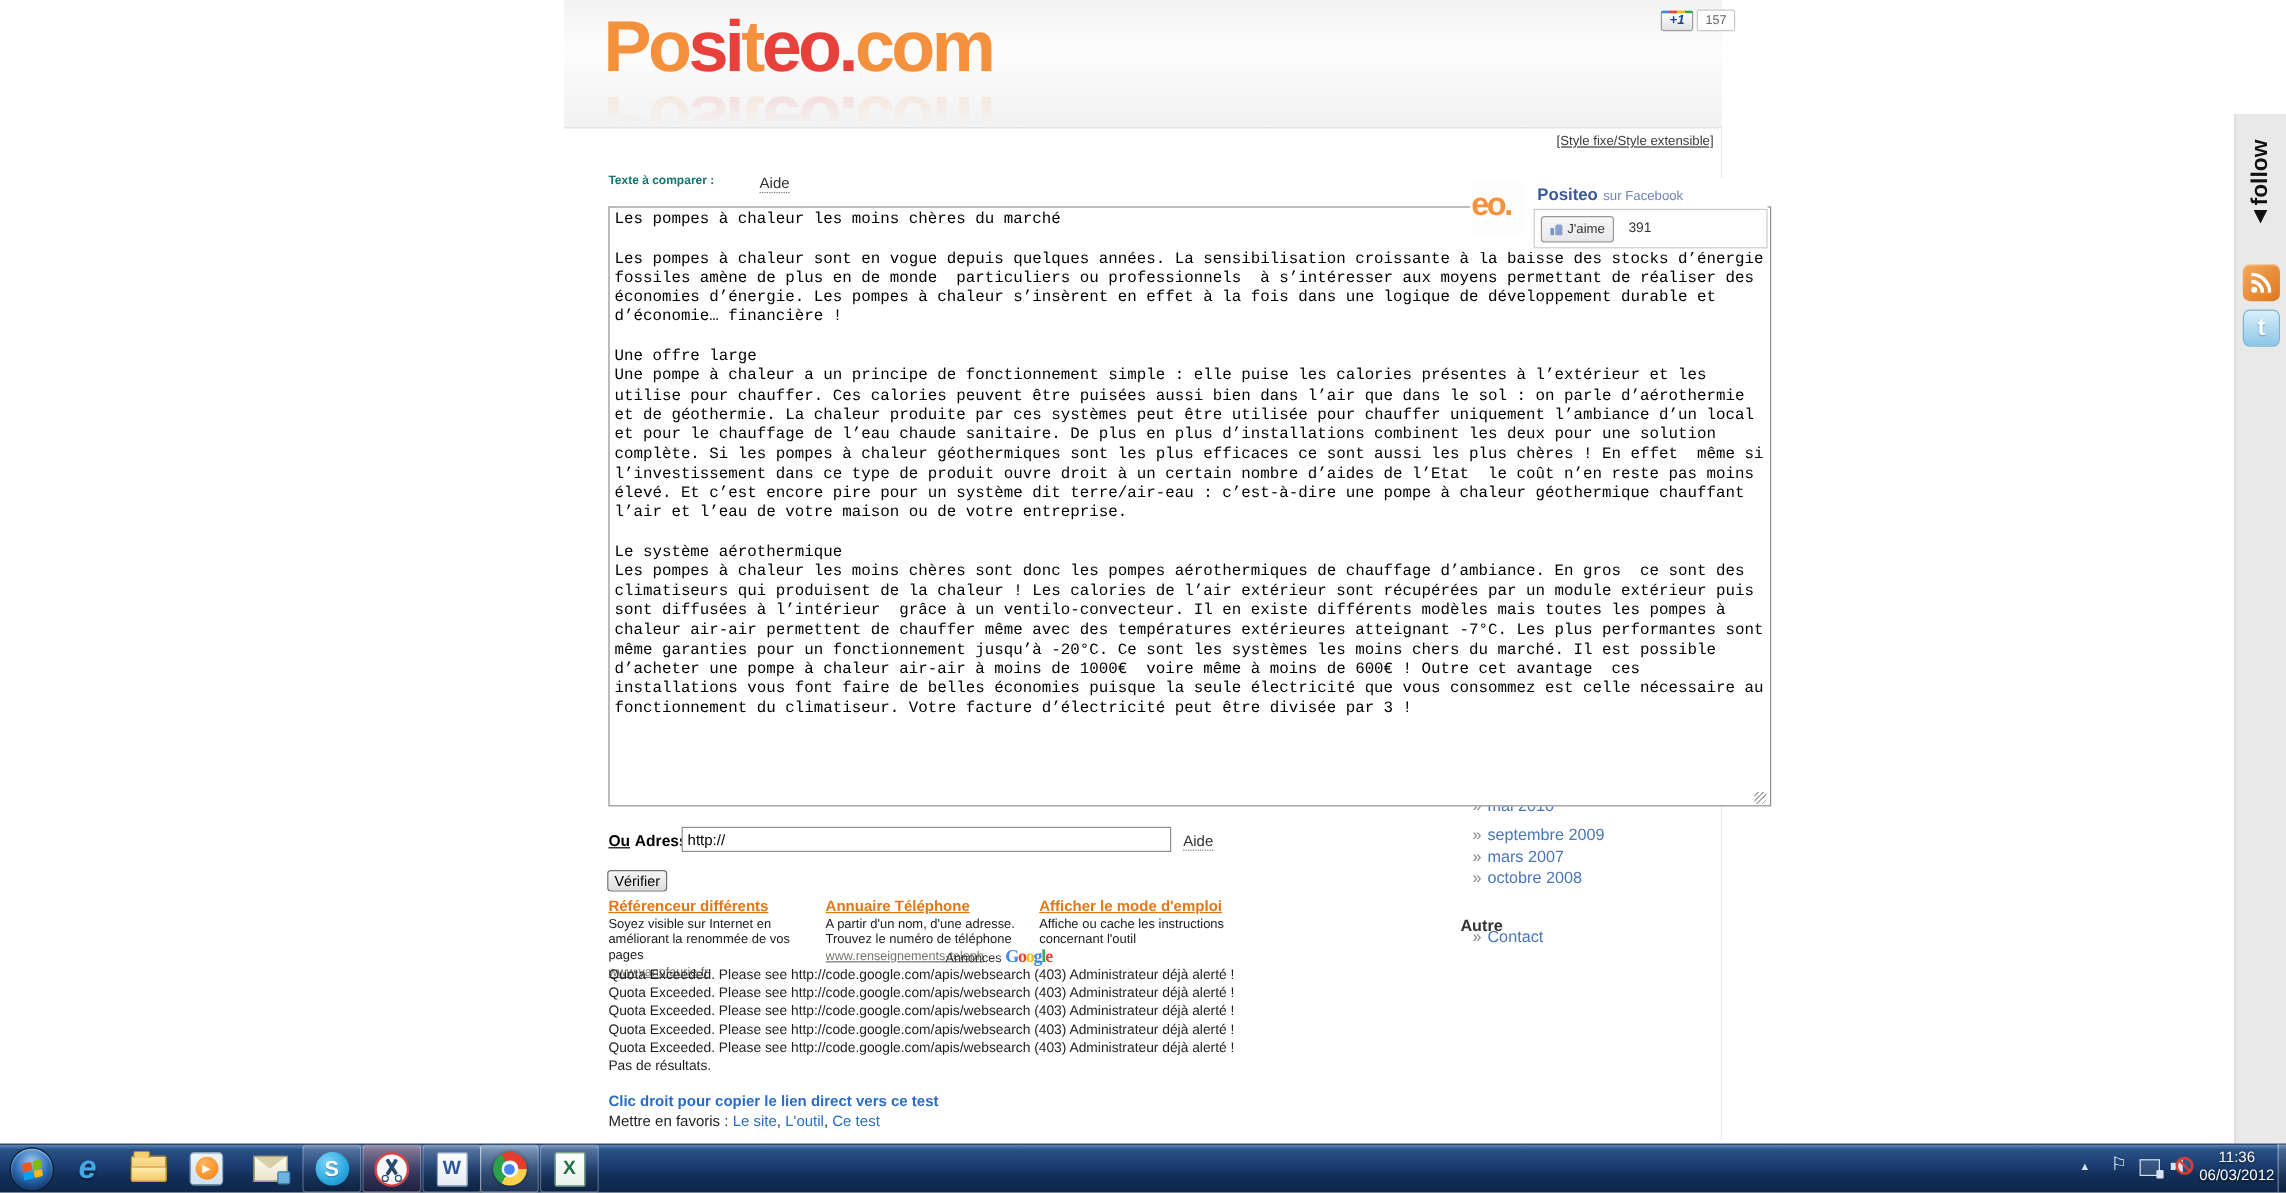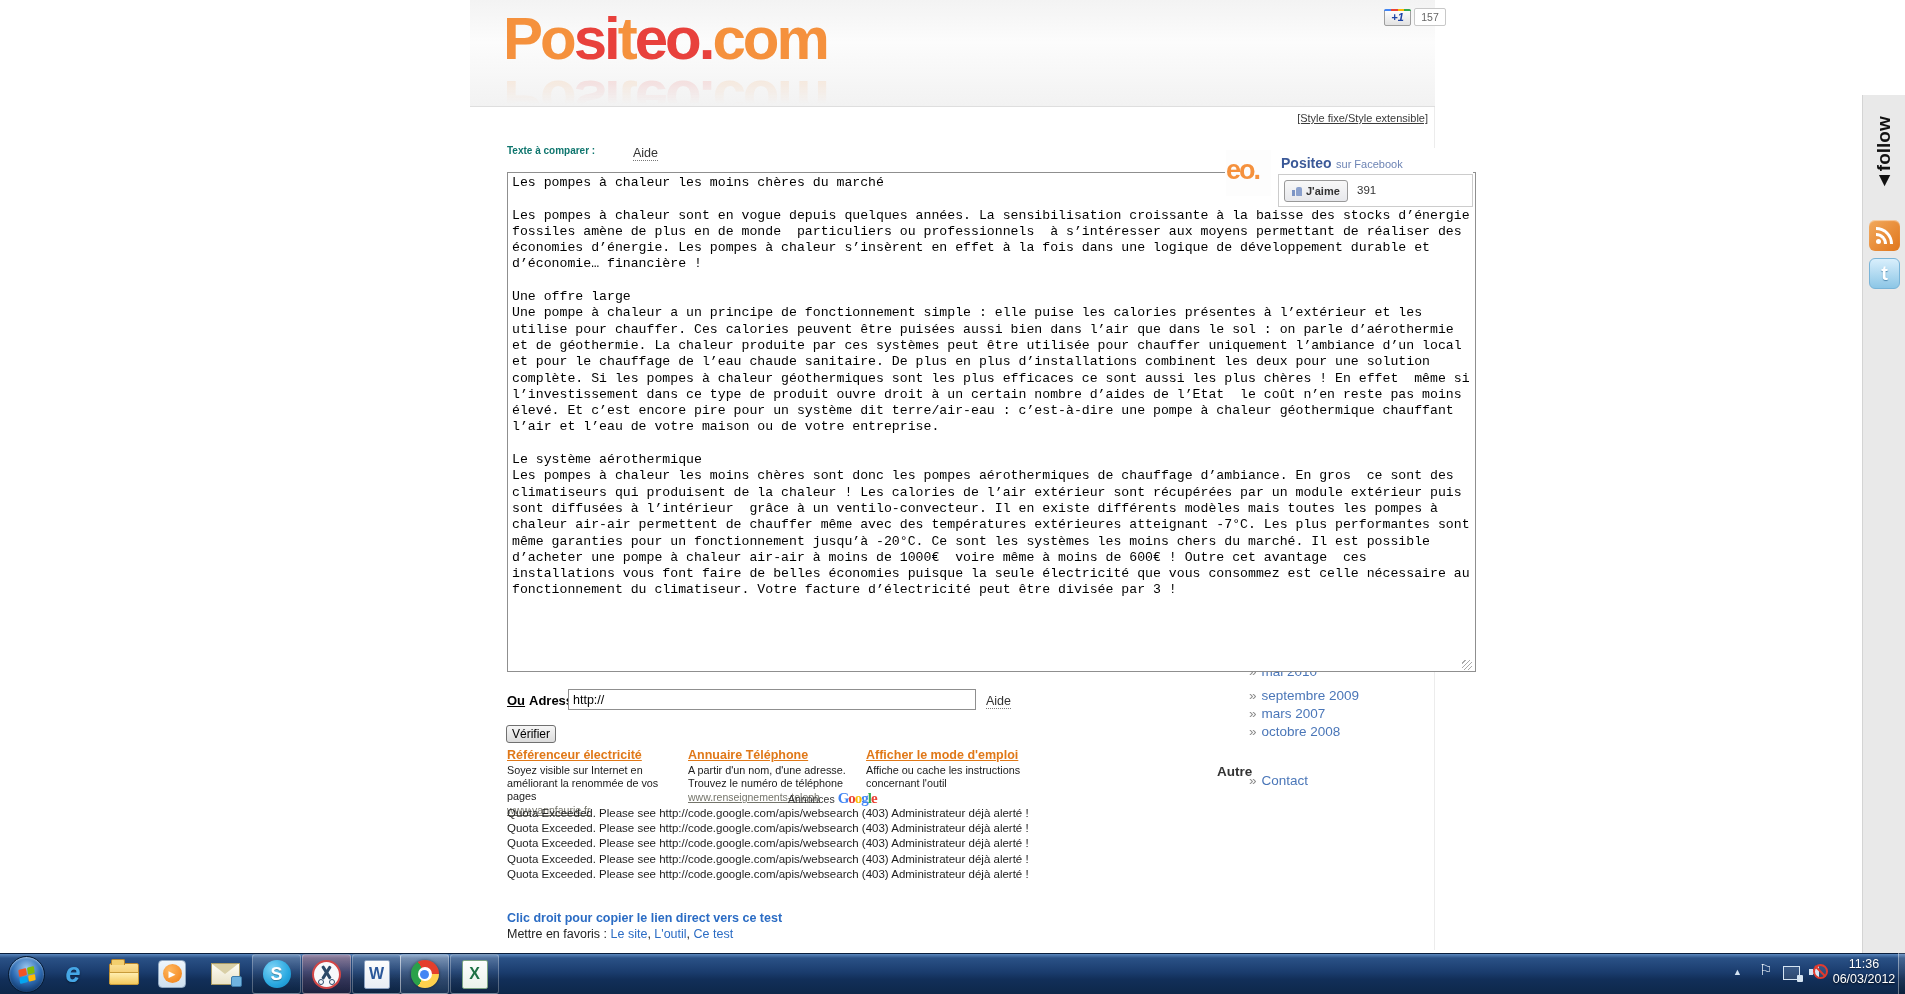--- a/index.html
+++ b/index.html
@@ -43,21 +43,21 @@
 
   
   .fb-widget{position:absolute;left:1225px;top:148px;width:248px;height:62px;background:#fff;z-index:6;}
   .fb-avatar{position:absolute;left:1px;top:2px;width:45px;height:46px;background:#fdfdfd;overflow:hidden;
     font-weight:bold;font-size:27px;color:#F5913D;letter-spacing:-2px;line-height:40px;}
   .fb-title{position:absolute;left:56px;top:6px;white-space:nowrap;}
   .fb-name{font-size:14px;font-weight:bold;color:#3B5998;cursor:pointer;}
   .fb-suffix{font-size:11px;color:#6d84b4;}
   .fb-box{position:absolute;left:53px;top:26px;width:193px;height:31px;border:1px solid #ccc;background:#fff;}
   .fb-like-btn{position:absolute;left:5px;top:5px;height:20px;padding:0 7px;border:1px solid #999;border-radius:3px;
-    background:linear-gradient(#f8f8f8,#e7e8ec);font-size:11px;font-weight:bold;color:#333;
+    background:linear-gradient(#f8f8f8,#e7e8ec);font-size:11px;font-weight:normal;color:#333;
     display:flex;align-items:center;cursor:pointer;}
   .thumb{display:inline-block;width:10px;height:10px;position:relative;margin-right:4px;}
   .thumb::before{content:"";position:absolute;left:0;bottom:0;width:3px;height:6px;background:#7c94c4;}
   .thumb::after{content:"";position:absolute;left:4px;bottom:0;width:6px;height:9px;background:#8aa0cc;border-radius:2px 2px 0 1px;}
   .fb-count{position:absolute;left:78px;top:9px;font-size:11.5px;color:#333;}
 
   
   .addr-ou{position:absolute;left:507px;top:693px;font-size:13px;font-weight:bold;text-decoration:underline;}
   .addr-label{position:absolute;left:529px;top:693px;font-size:13px;font-weight:bold;}
   .addr-input{position:absolute;left:568px;top:689px;width:398px;height:17px;border:1px solid #8f8f8f;
@@ -80,21 +80,21 @@
 
   
   .results{position:absolute;left:507px;top:806px;font-size:11.5px;color:#1d1d1d;line-height:15.2px;}
   .no-results{margin-top:0px;}
   .copy-link{position:absolute;left:507px;top:911px;font-size:12.5px;font-weight:bold;color:#2B6CC4;cursor:pointer;}
   .fav-line{position:absolute;left:507px;top:927px;font-size:12.5px;color:#222;}
   .fav-line a{color:#2B6CC4;text-decoration:none;cursor:pointer;}
 
   
   .content-divider{position:absolute;left:1434px;top:107px;width:1px;height:843px;background:#ececec;}
-  .side-item{position:absolute;left:1227px;font-size:13.5px;white-space:nowrap;margin-left:22px;}
+  .side-item{position:absolute;left:1227px;font-size:13.5px;white-space:nowrap;}
   .side-bullet{color:#8a8a8a;margin-right:5px;}
   .side-link{color:#4A76B8;cursor:pointer;}
   .side-heading{position:absolute;left:1217px;font-size:13.5px;font-weight:bold;color:#333;margin-top:12px;}
 
   
   .follow-strip{position:absolute;left:1862px;top:95px;width:43px;height:858px;background:#e9e9e9;border-left:1px solid #d4d4d4;}
   .follow-tab{position:absolute;left:1853px;top:150px;width:60px;height:20px;transform:rotate(-90deg);
     font-size:19px;font-weight:bold;color:#111;letter-spacing:0px;cursor:pointer;white-space:nowrap;}
   .rss{position:absolute;left:1869px;top:220px;width:31px;height:31px;border-radius:6px;cursor:pointer;
     background:linear-gradient(135deg,#f2a95c,#e0761c);box-shadow:inset 0 1px 1px rgba(255,255,255,.5);}
@@ -215,21 +215,21 @@
   </div>
 
   <span class="addr-ou">Ou</span>
   <span class="addr-label">Adresse :</span>
   <input class="addr-input" type="text" value="http://" style="">
   <span class="aide aide-2">Aide</span>
 
   <button class="verify-btn">Vérifier</button>
 
   <div class="ad-col ad-col-1">
-    <div class="ad-title">Référenceur électricité</div>
+    <div class="ad-title">Référenceur différents</div>
     <div class="ad-desc">Soyez visible sur Internet en améliorant la renommée de vos pages</div>
     <div class="ad-url">www.yannfaurie.fr</div>
   </div>
   <div class="ad-col ad-col-2">
     <div class="ad-title">Annuaire Téléphone</div>
     <div class="ad-desc">A partir d'un nom, d'une adresse. Trouvez le numéro de téléphone</div>
     <div class="ad-url">www.renseignements-teleph</div>
   </div>
   <div class="ad-col ad-col-3">
     <div class="ad-title">Afficher le mode d'emploi</div>
@@ -239,20 +239,21 @@
     <span>Annonces</span>
     <span class="g-logo"><span class="gl-b">G</span><span class="gl-r">o</span><span class="gl-y">o</span><span class="gl-b">g</span><span class="gl-g">l</span><span class="gl-r">e</span></span>
   </div>
 
   <div class="results">
     <div>Quota Exceeded. Please see http://code.google.com/apis/websearch (403) Administrateur déjà alerté !</div>
     <div>Quota Exceeded. Please see http://code.google.com/apis/websearch (403) Administrateur déjà alerté !</div>
     <div>Quota Exceeded. Please see http://code.google.com/apis/websearch (403) Administrateur déjà alerté !</div>
     <div>Quota Exceeded. Please see http://code.google.com/apis/websearch (403) Administrateur déjà alerté !</div>
     <div>Quota Exceeded. Please see http://code.google.com/apis/websearch (403) Administrateur déjà alerté !</div>
+    <div class="no-results">Pas de résultats.</div>
   </div>
 
   <div class="copy-link">Clic droit pour copier le lien direct vers ce test</div>
   <div class="fav-line">
     <span>Mettre en favoris :</span>
     <a>Le site</a><span>, </span><a>L'outil</a><span>, </span><a>Ce test</a>
   </div>
 
   <div class="content-divider"></div>
 

